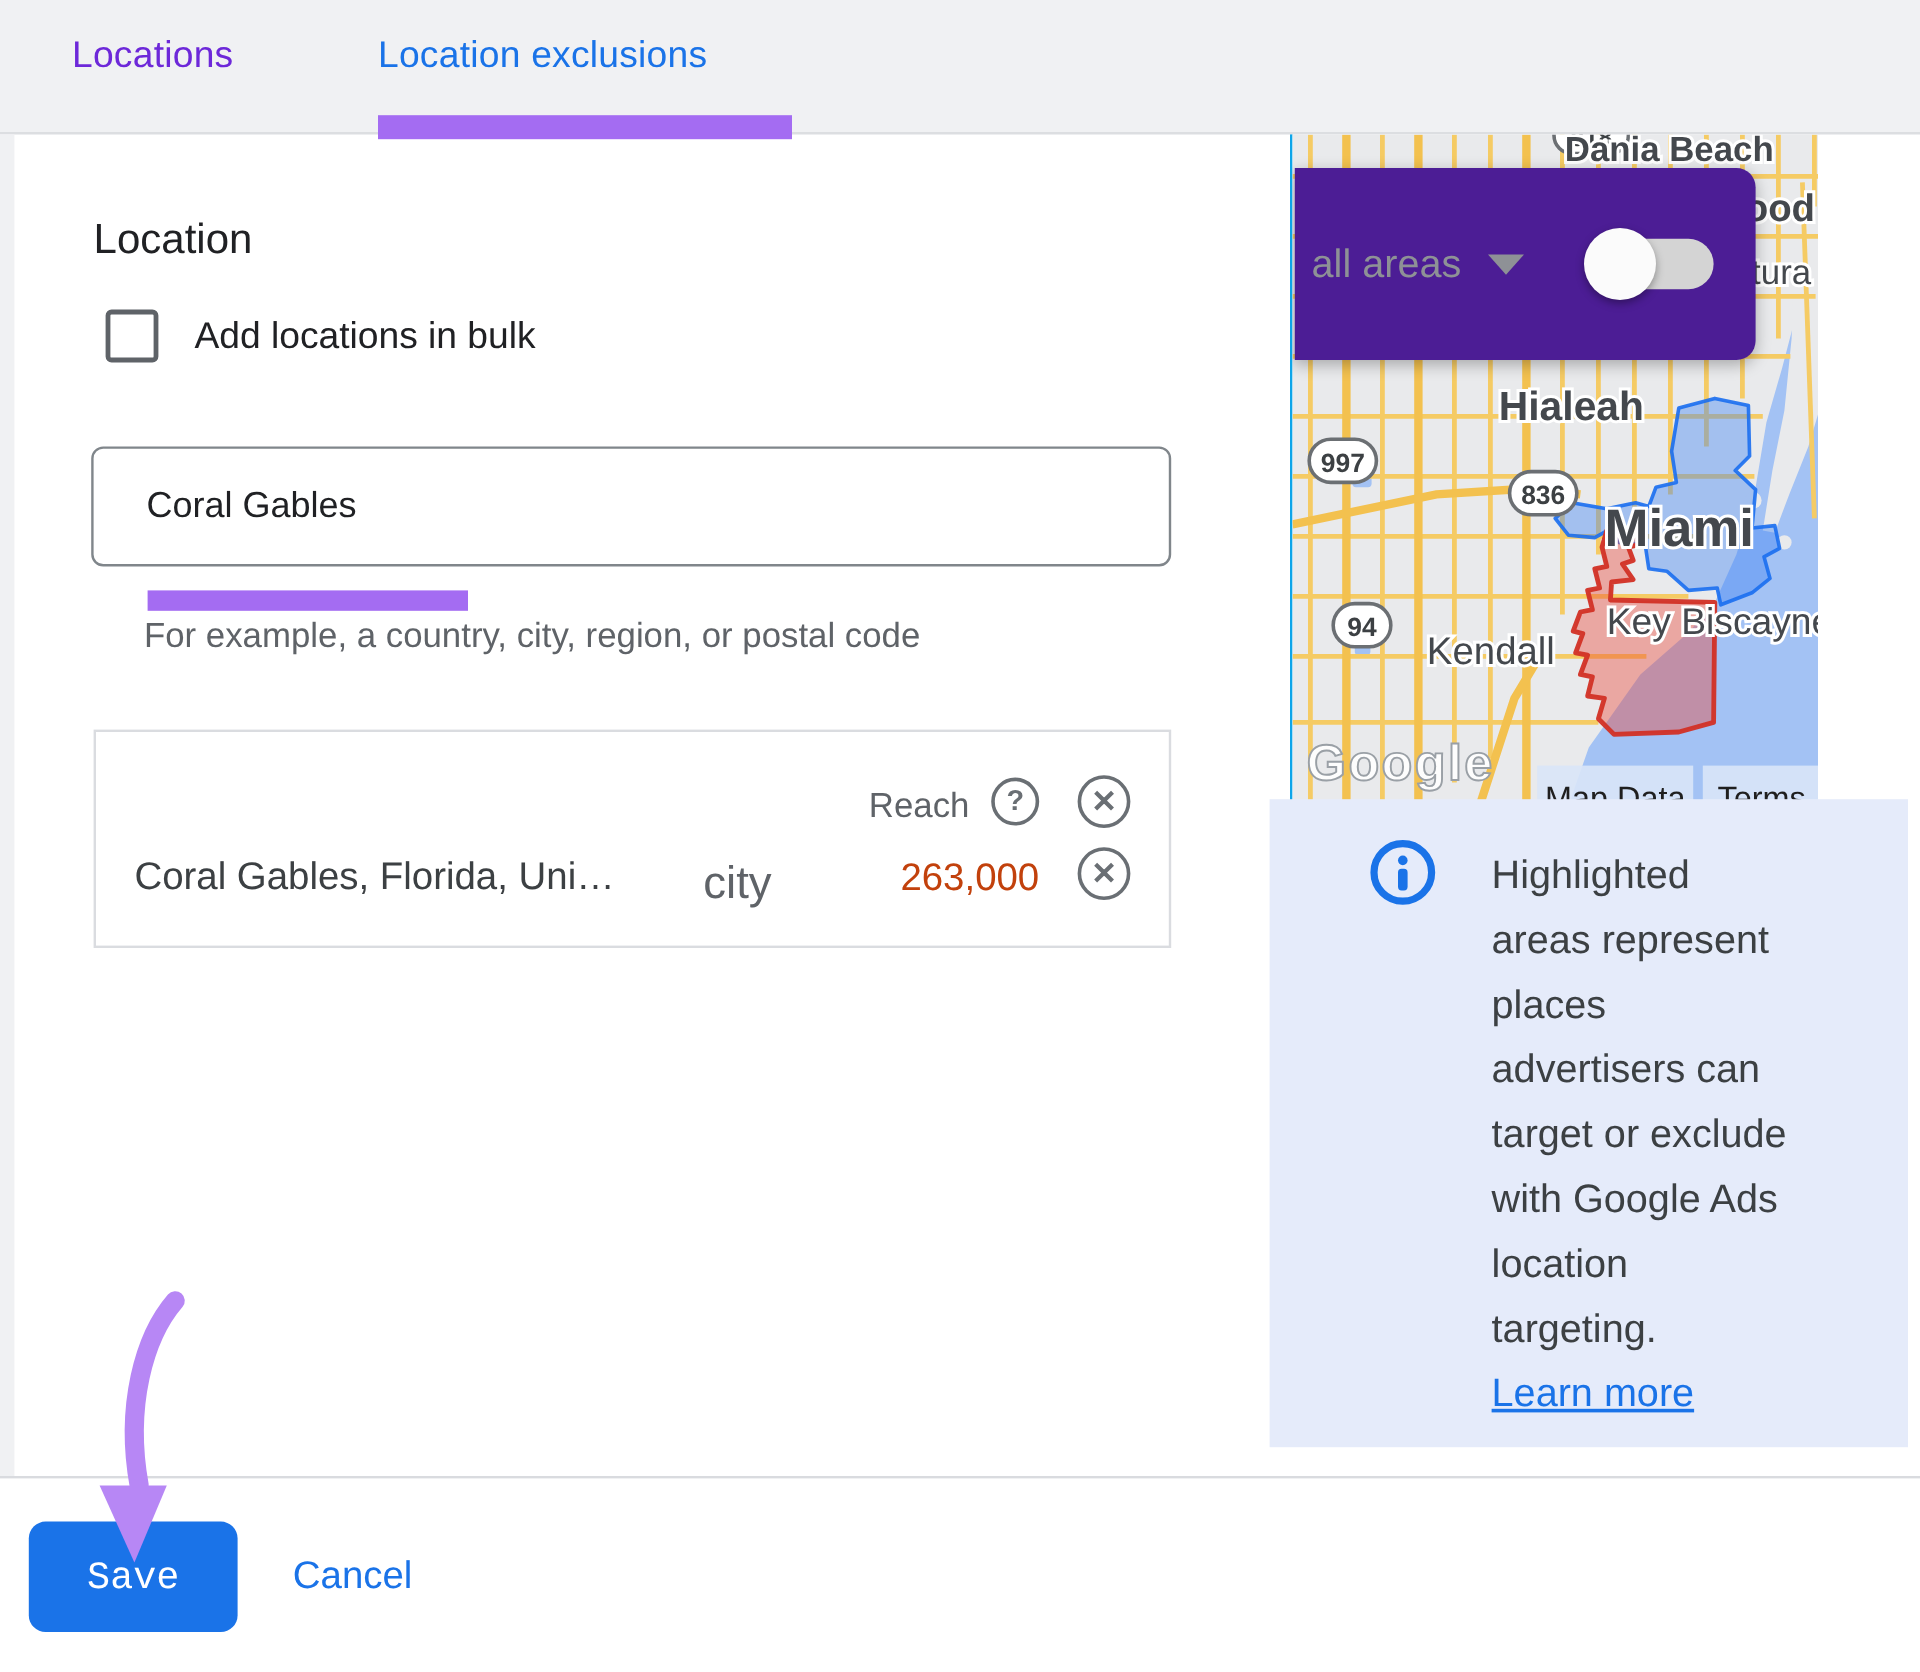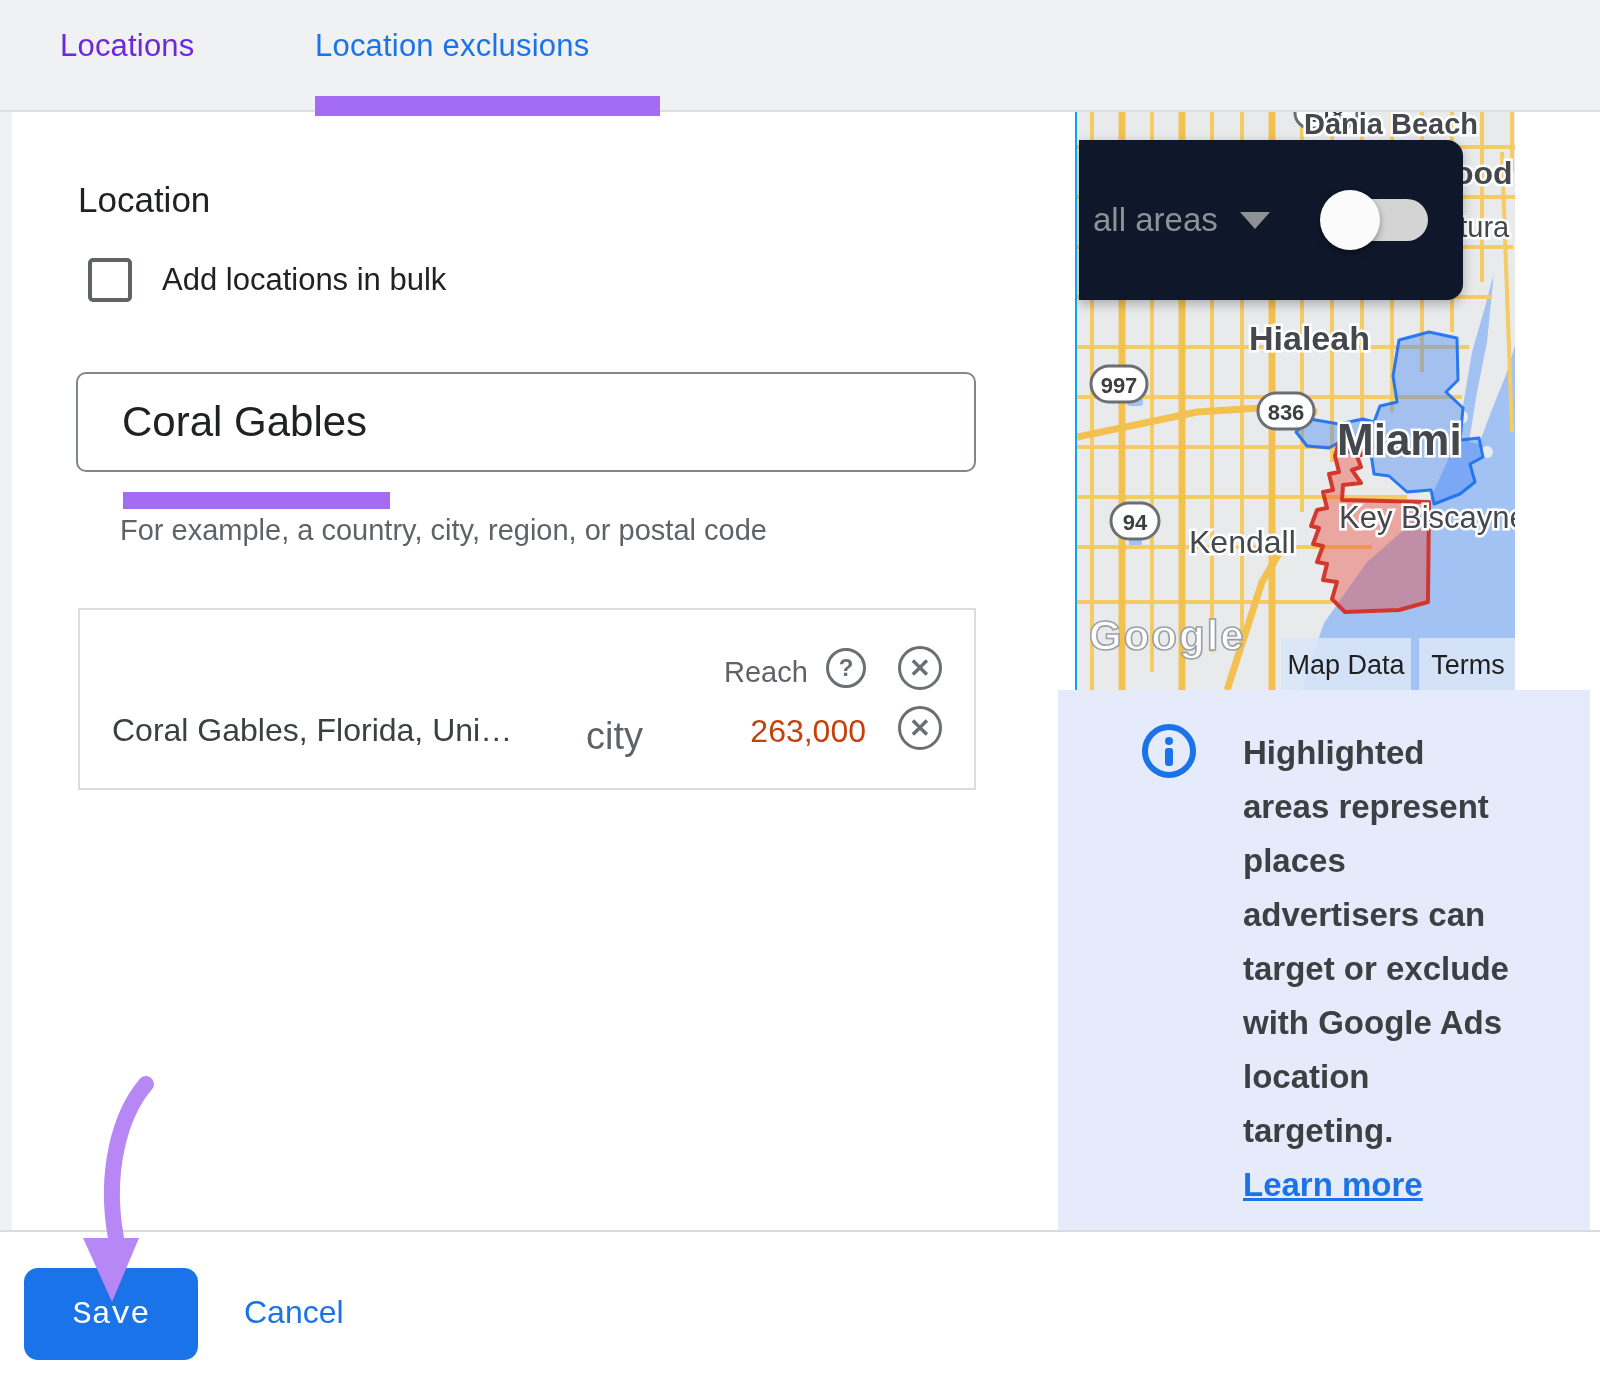--- a/index.html
+++ b/index.html
@@ -14,53 +14,53 @@
   .tab-active{left:315px;color:#1a73e8;}
   .tab-underline{left:315px;top:96px;width:345px;height:20px;background:#a46cf2;z-index:5;}
 
   .left-strip{left:0;top:112px;width:12px;height:1118px;background:#f0f1f3;}
 
   
   .section-title{left:78px;top:180px;font-size:35px;font-weight:500;color:#202124;}
   .checkbox{left:88px;top:258px;width:36px;height:36px;border:4px solid #5f6368;border-radius:5px;background:#fff;cursor:pointer;}
   .checkbox-label{left:162px;top:262px;font-size:31px;color:#202124;}
   .loc-input{left:76px;top:372px;width:900px;height:100px;border:2px solid #80868b;border-radius:10px;
-             box-sizing:border-box;font-family:"Liberation Sans",sans-serif;font-size:42px;color:#202124;
+             box-sizing:border-box;font-family:"Liberation Sans",sans-serif;font-size:30px;color:#202124;
              padding:0 0 0 44px;outline:none;background:#fff;}
   .input-underline{left:123px;top:492px;width:267px;height:17px;background:#a46cf2;z-index:4;}
   .helper{left:120px;top:514px;font-size:29px;color:#5f6368;}
 
   
   .excl-box{left:78px;top:608px;width:898px;height:182px;border:2px solid #dadce0;box-sizing:border-box;background:#fff;}
   .excl-header{left:32px;top:44px;font-size:29px;color:#5f6368;}
   .reach-label{left:644px;top:46px;font-size:29px;color:#5f6368;}
   .circle-icon{width:40px;height:40px;border:3px solid #6a6f74;border-radius:50%;color:#6a6f74;
                display:flex;align-items:center;justify-content:center;font-size:24px;font-weight:bold;
                box-sizing:border-box;background:#fff;cursor:pointer;}
   .help-icon{left:746px;top:38px;}
   .xall-icon{left:818px;top:36px;width:44px;height:44px;font-size:26px;}
   .row-name{left:32px;top:102px;font-size:32px;color:#3c4043;}
   .row-type{left:506px;top:105px;font-size:38px;color:#5f6368;}
   .row-reach{left:636px;top:103px;width:150px;text-align:right;font-size:32px;color:#c2410c;}
   .xrow-icon{left:818px;top:96px;width:44px;height:44px;font-size:26px;}
 
   
   .map-wrap{left:1075px;top:112px;width:440px;height:578px;border-left:2px solid #0ea5e9;box-sizing:border-box;overflow:hidden;cursor:grab;}
-  .map-card{left:2px;top:28px;width:384px;height:160px;background:#0f172a;border-radius:0 16px 16px 0;
+  .map-card{left:2px;top:28px;width:384px;height:160px;background:#4c1d95;border-radius:0 16px 16px 0;
             box-shadow:0 4px 12px rgba(0,0,0,.28);display:flex;align-items:center;z-index:6;}
   .card-label{margin-left:14px;font-size:33px;color:#8e9196;cursor:pointer;}
   .caret{width:0;height:0;border-left:15px solid transparent;border-right:15px solid transparent;
          border-top:17px solid #8e9196;margin-left:22px;cursor:pointer;}
   .toggle{position:relative;margin-left:54px;width:104px;height:42px;cursor:pointer;}
   .toggle-track{position:absolute;left:0;top:0;width:104px;height:42px;border-radius:21px;background:#d4d4d4;}
   .toggle-knob{position:absolute;left:-4px;top:-9px;width:60px;height:60px;border-radius:50%;background:#fbfbfb;
                box-shadow:0 3px 7px rgba(0,0,0,.35);}
 
   
-  .info-panel{left:1058px;top:690px;width:532px;height:540px;background:#e5ebfa;font-weight:bold;}
+  .info-panel{left:1058px;top:666px;width:532px;height:540px;background:#e5ebfa;}
   .info-icon{left:82px;top:32px;}
   .info-text{left:185px;top:36px;font-size:33px;line-height:54px;color:#3c4043;}
   .info-line{display:block;}
   .learn-more{color:#1a73e8;text-decoration:underline;cursor:pointer;}
 
   
   .footer-divider{left:0;top:1230px;width:1600px;height:2px;background:#d9dbdf;}
   .save-btn{left:24px;top:1268px;width:174px;height:92px;background:#1a73e8;border:none;border-radius:14px;
             color:#fff;font-family:Liberation Mono, monospace;font-size:32px;font-weight:500;cursor:pointer;}
   .cancel-btn{left:244px;top:1294px;font-size:32px;font-weight:500;color:#1a73e8;cursor:pointer;}

